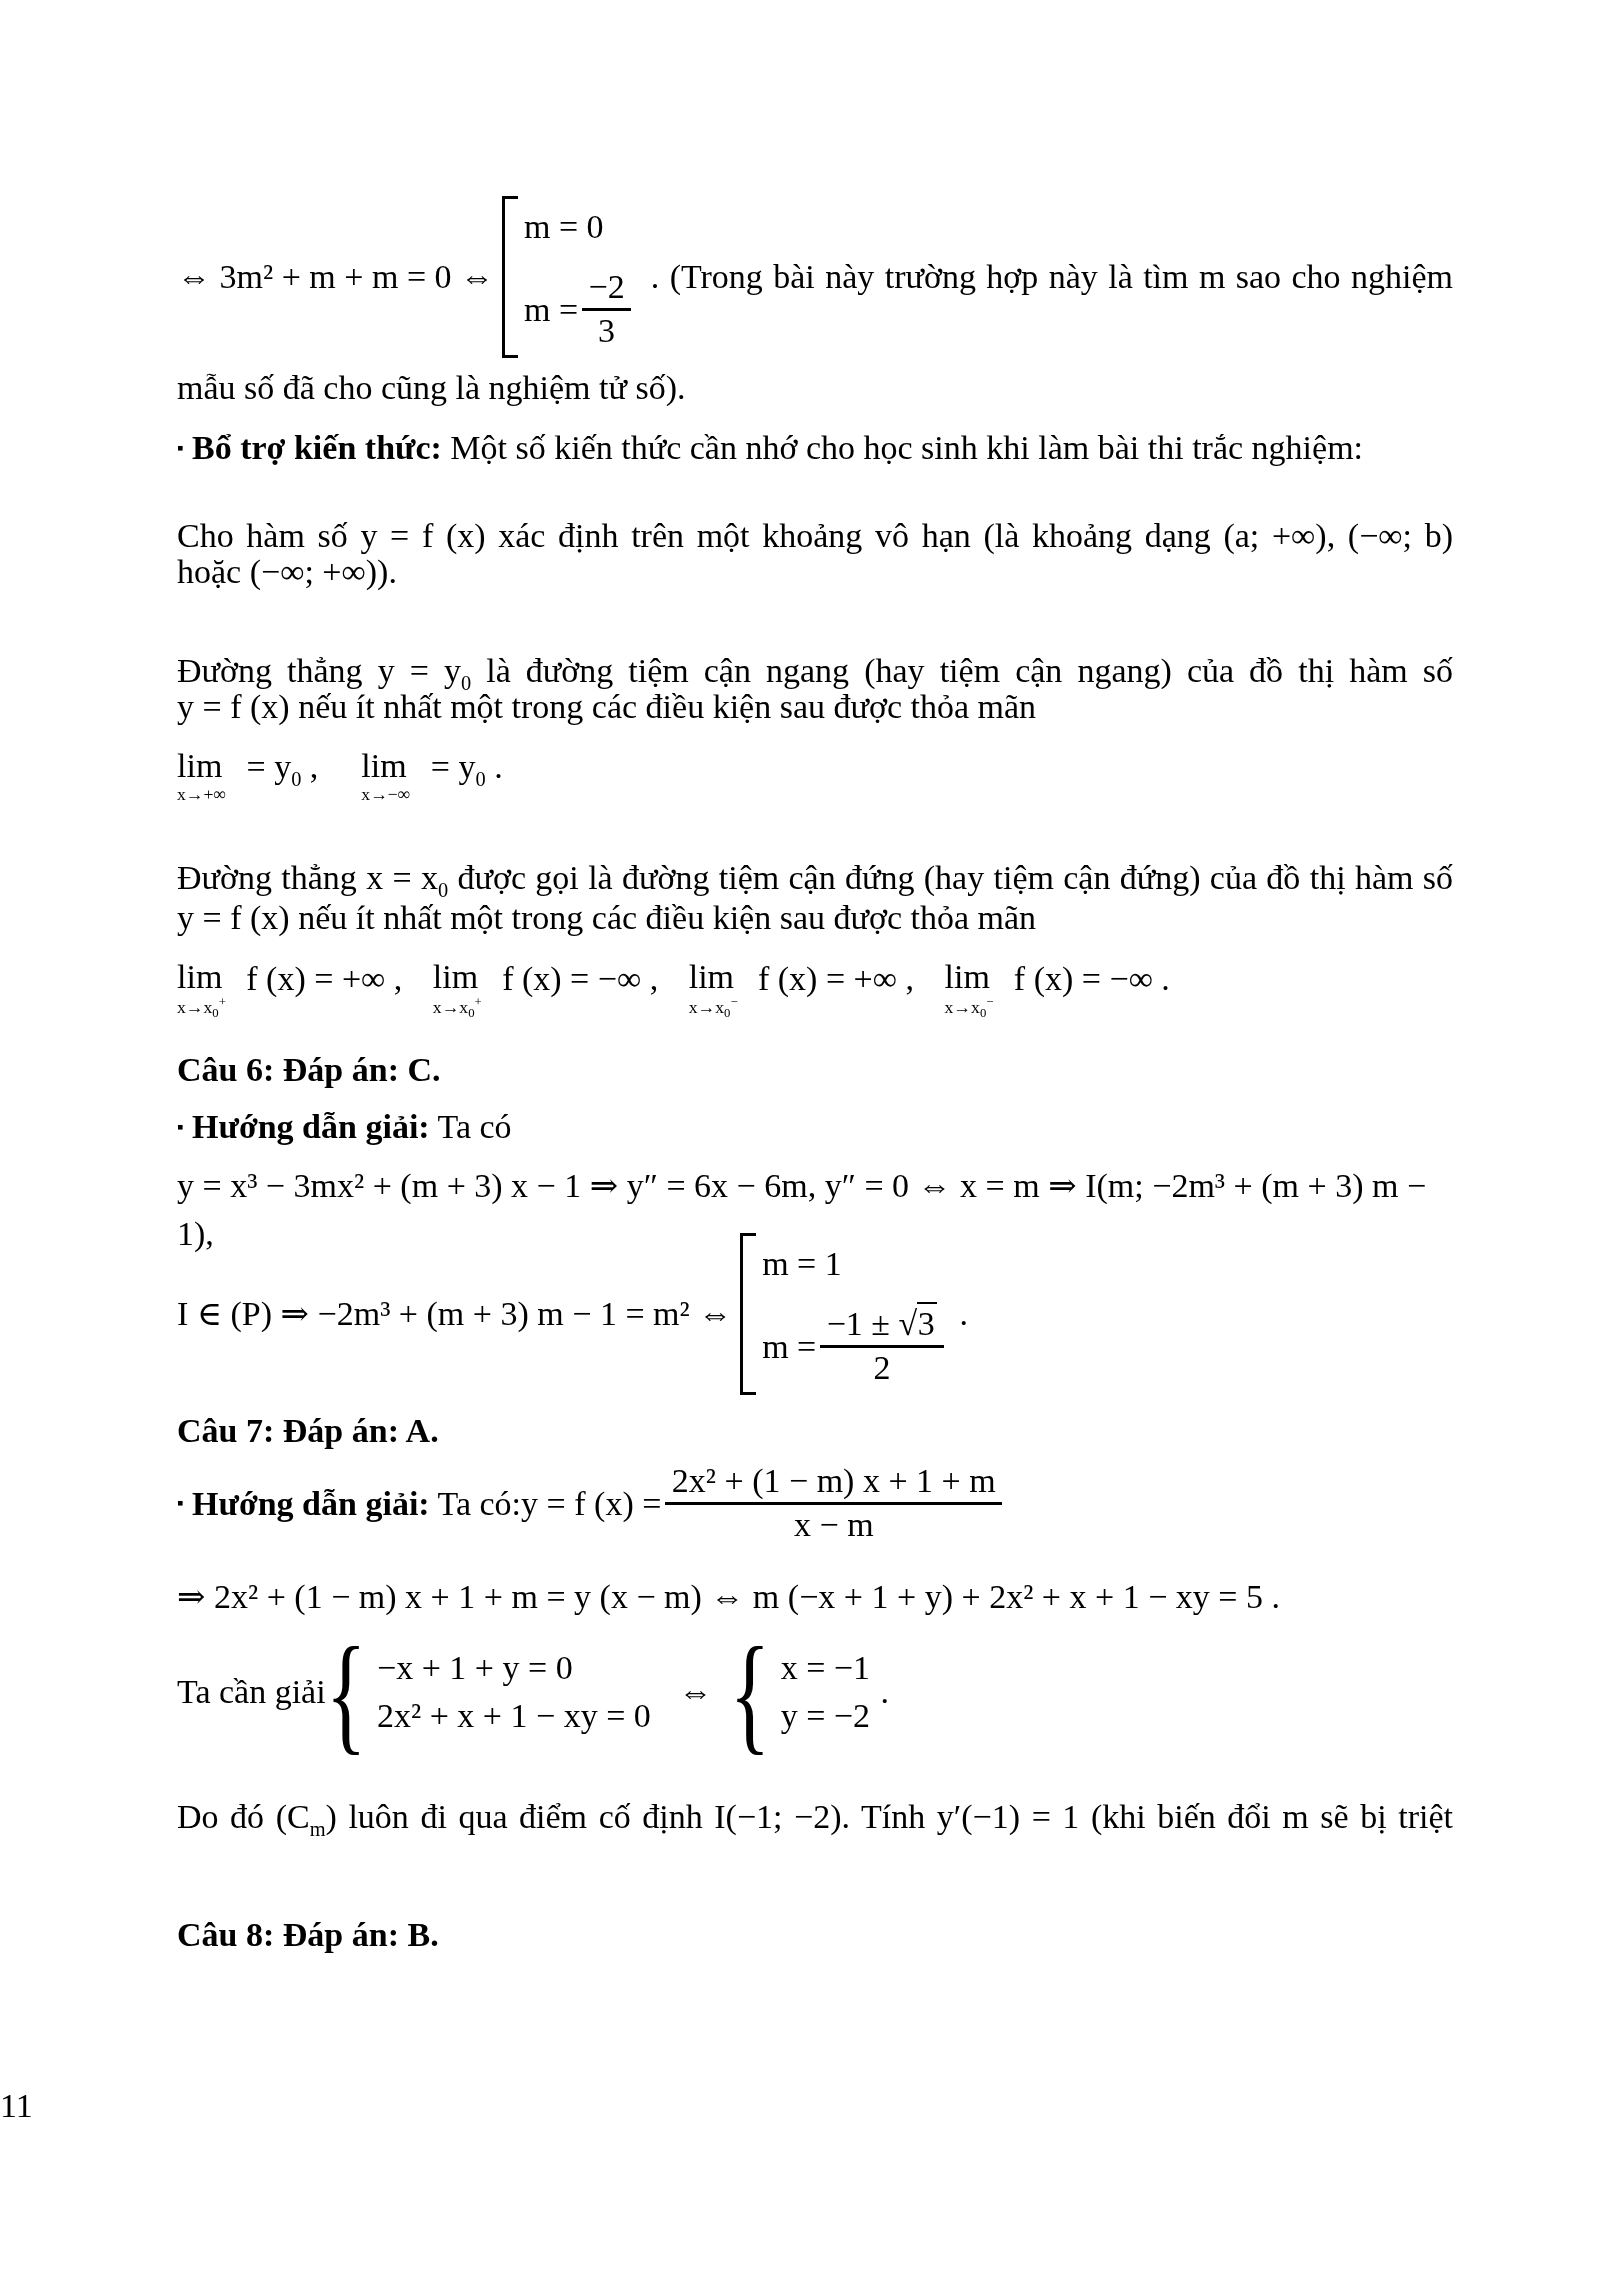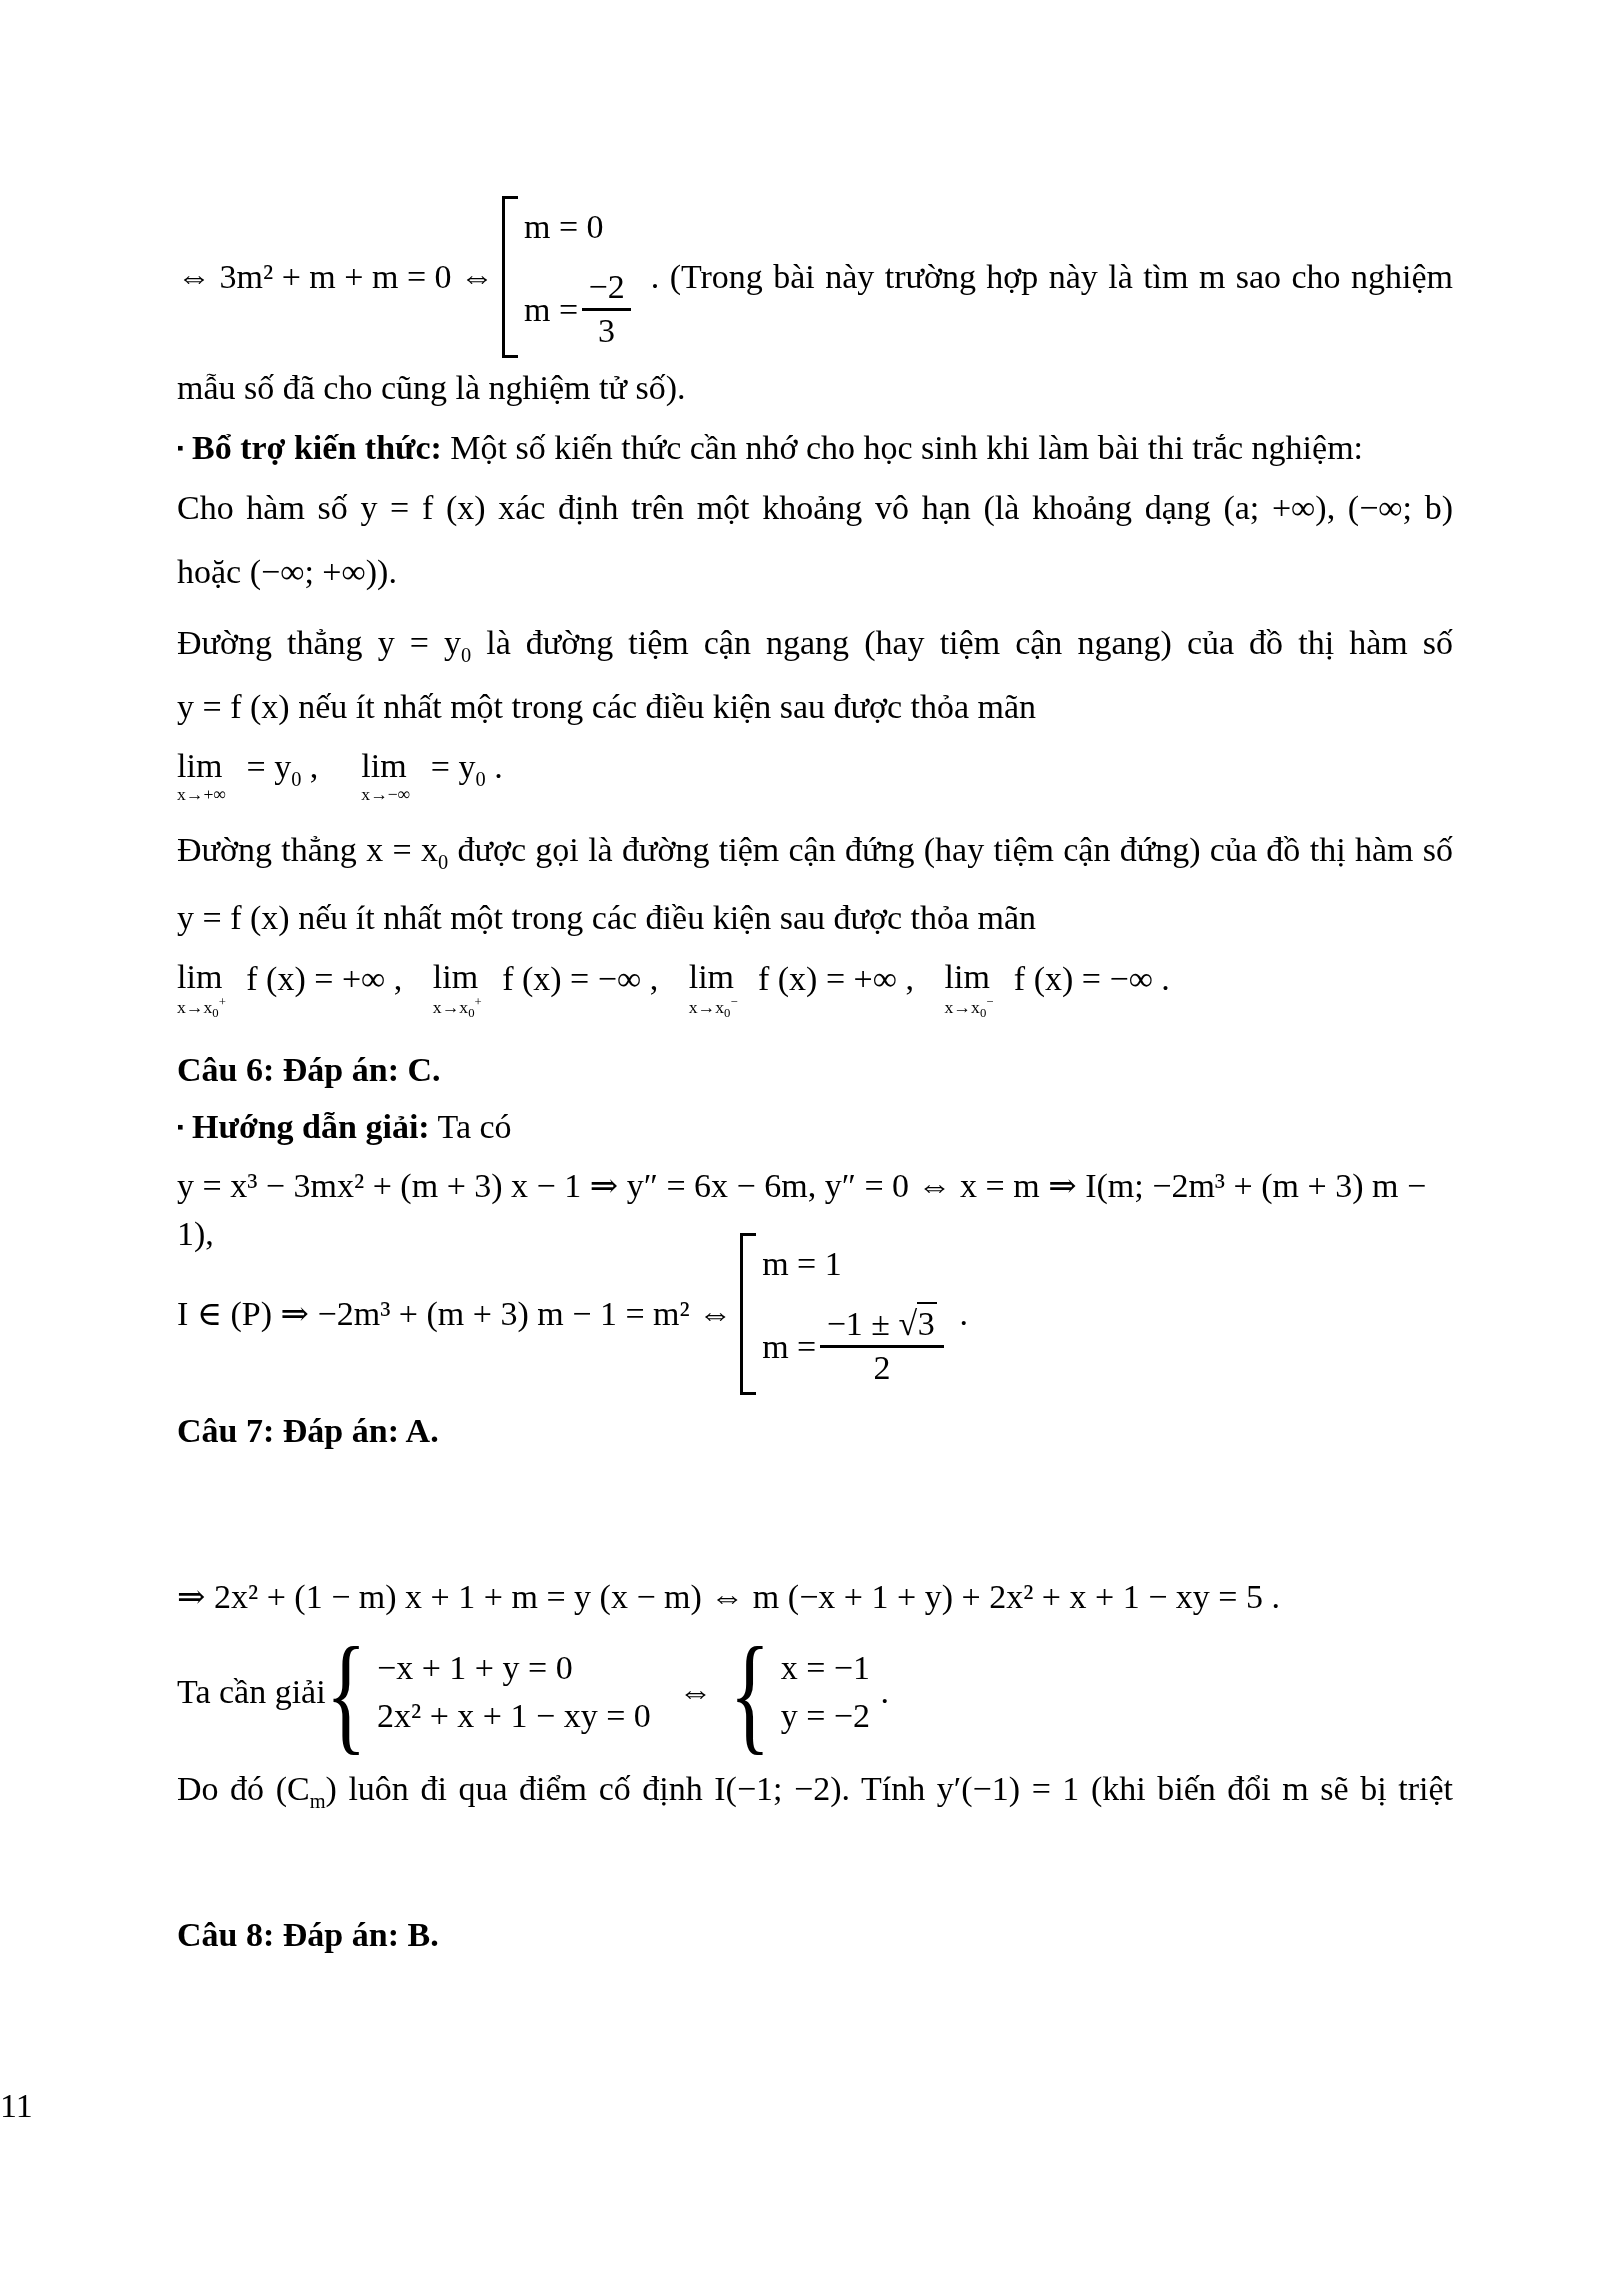--- a/index.html
+++ b/index.html
@@ -4,21 +4,21 @@
 <style>
   html,body{margin:0;padding:0;background:#fff;}
   .page{
     position:relative;width:1623px;height:2295px;background:#ffffff;color:#000;
     font-family:"Liberation Serif","DejaVu Serif","DejaVu Sans",serif;
     font-size:34px;line-height:1.4;
   }
   .blk{position:absolute;left:177px;width:1276px;}
   .row{display:flex;align-items:center;}
   .bold{font-weight:700;}
-  .just{text-align:justify;text-align-last:justify;}
+  .just{text-align:justify;text-align-last:justify;margin-top:28px;}
   .grow{flex:1;text-align:justify;text-align-last:justify;margin-left:3.9px;}
   .bullet{font-size:0.55em;vertical-align:0.28em;margin-right:0.45em;}
   sub{font-size:0.6em;}
   sup{font-size:0.6em;}
   
   .frac{display:inline-block;vertical-align:-0.45em;text-align:center;line-height:1.2;margin:0 3.9px;}
   .frac .num,.frac .den{display:block;padding:0 6.5px;}
   .frac .den{border-top:3.3px solid #000;}
   
   .cases{display:inline-flex;flex-direction:column;justify-content:center;row-gap:17px;
@@ -162,20 +162,28 @@
         </span>
       </span>
     </span>
     <span>.</span>
   </div>
 
   <div class="blk bold" style="top:1407px;">
     <span>Câu 7: Đáp án: A.</span>
   </div>
 
+  <div class="blk row" style="top:1461px;">
+    <span><span class="bullet">▪</span><span class="bold">Hướng dẫn giải:</span><span> Ta có: </span></span>
+    <span>y = f (x) = </span>
+    <span class="frac" style="vertical-align:middle;">
+      <span class="num">2x² + (1 − m) x + 1 + m</span>
+      <span class="den">x − m</span>
+    </span>
+  </div>
 
   <div class="blk" style="top:1573px;">
     <span>⇒ 2x² + (1 − m) x + 1 + m = y (x − m) ⇔ m (−x + 1 + y) + 2x² + x + 1 − xy = 5 .</span>
   </div>
 
   <div class="blk row" style="top:1644px;">
     <span>Ta cần giải </span>
     <span class="brace">{</span>
     <span class="sys">
       <span>−x + 1 + y = 0</span>

